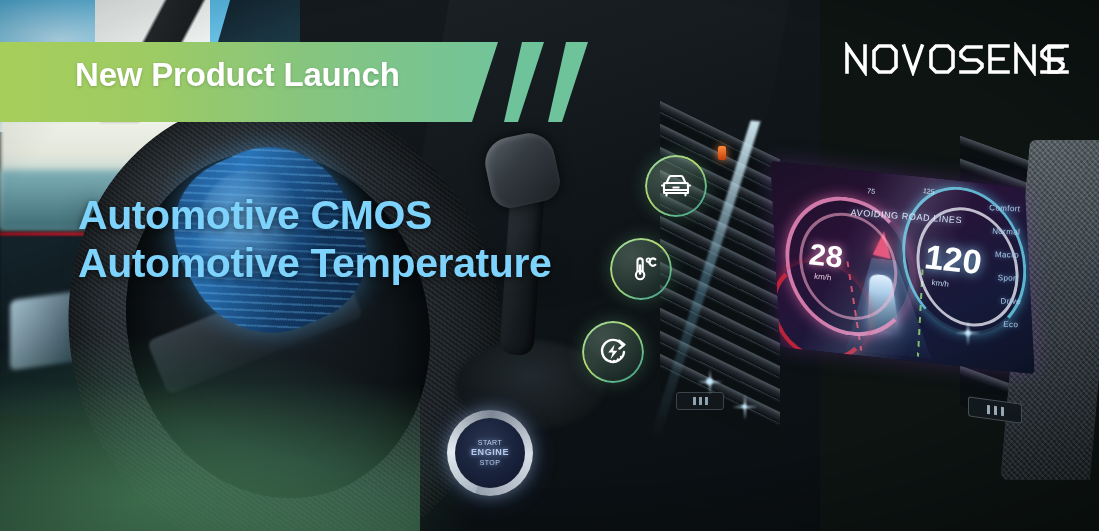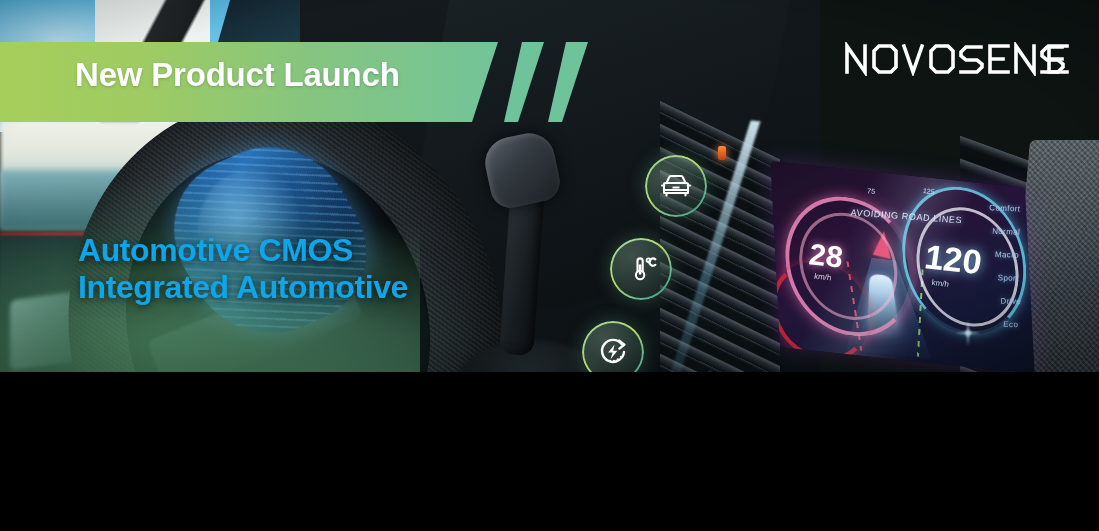--- a/index.html
+++ b/index.html
@@ -1,19 +1,19 @@
 <!DOCTYPE html>
 <html><head>
 <meta charset="utf-8">
 <style>
   html,body{margin:0;padding:0;background:#000;}
   body{font-family:"Liberation Sans",sans-serif;}
 
   #banner{
-    position:relative;width:1099px;height:372px;overflow:hidden;
+    position:relative;width:1099px;height:531px;overflow:hidden;
     background:#0d1412;
   }
 
   
   .photo{position:absolute;inset:0;overflow:hidden;}
 
   
   .sky{
     position:absolute;left:0;top:0;width:300px;height:132px;
     background:linear-gradient(175deg,#4fb3e0 0%,#6fc3e6 45%,#a9d8e8 80%,#cfe6ec 100%);
@@ -366,24 +366,23 @@
     color:#fff;font-size:27px;letter-spacing:2.5px;font-weight:500;
     font-family:"DejaVu Sans",sans-serif;
     text-shadow:0 1px 6px rgba(0,0,0,.5);
     display:flex;align-items:center;
   }
   .logo svg{display:block;}
 
   
   .headline{
     position:absolute;left:78px;top:192px;width:560px;
-    color:#0ea5e9;font-size:32px;font-weight:bold;line-height:1.17;
+    color:#7dd3fc;font-size:41px;font-weight:bold;line-height:1.17;
     letter-spacing:-.4px;
     text-shadow:0 2px 7px rgba(0,0,0,.55),0 0 22px rgba(0,0,0,.35);
-    margin-top:40px;
   }
   .headline div{white-space:nowrap;}
 
   
   .feat{
     position:absolute;width:62px;height:62px;border-radius:50%;
     background:
       radial-gradient(circle at 35% 30%,rgba(255,255,255,.14),rgba(255,255,255,.03) 60%,rgba(0,0,0,.18)),
       linear-gradient(150deg,rgba(90,150,110,.30),rgba(40,70,60,.30));
     display:flex;align-items:center;justify-content:center;
@@ -550,21 +549,21 @@
 
         <path d="M219 5 H204 L199 10 V14 L204 18 H215 L220 22 V25 L215 30 H199"></path>
 
         <path d="M246 4 H228 V30 H246 M228 17 H241" transform="translate(-22,0)"></path>
       </g>
     </svg>
   </div>
 
   <div class="headline">
     <div>Automotive CMOS</div>
-    <div>Integrated Automotive</div>
+    <div>Automotive Temperature</div>
   </div>
 
   <div class="feat feat-car">
     <svg width="34" height="34" viewBox="0 0 34 34">
       <g fill="none" stroke="#ffffff" stroke-width="2.1" stroke-linejoin="round" stroke-linecap="round">
         <path d="M5 21 V15.5 C5 14.6 5.6 14 6.4 14 H27.6 C28.4 14 29 14.6 29 15.5 V21"></path>
         <path d="M7.5 14 L10 8.5 C10.3 7.6 11 7 12 7 H22 C23 7 23.7 7.6 24 8.5 L26.5 14"></path>
         <path d="M5 21 H29 V24 H5 Z"></path>
         <path d="M7.5 24 V26.5 M26.5 24 V26.5"></path>
         <path d="M13.5 17.5 H20.5 V19.5 H13.5 Z" fill="#ffffff" stroke="none"></path>

